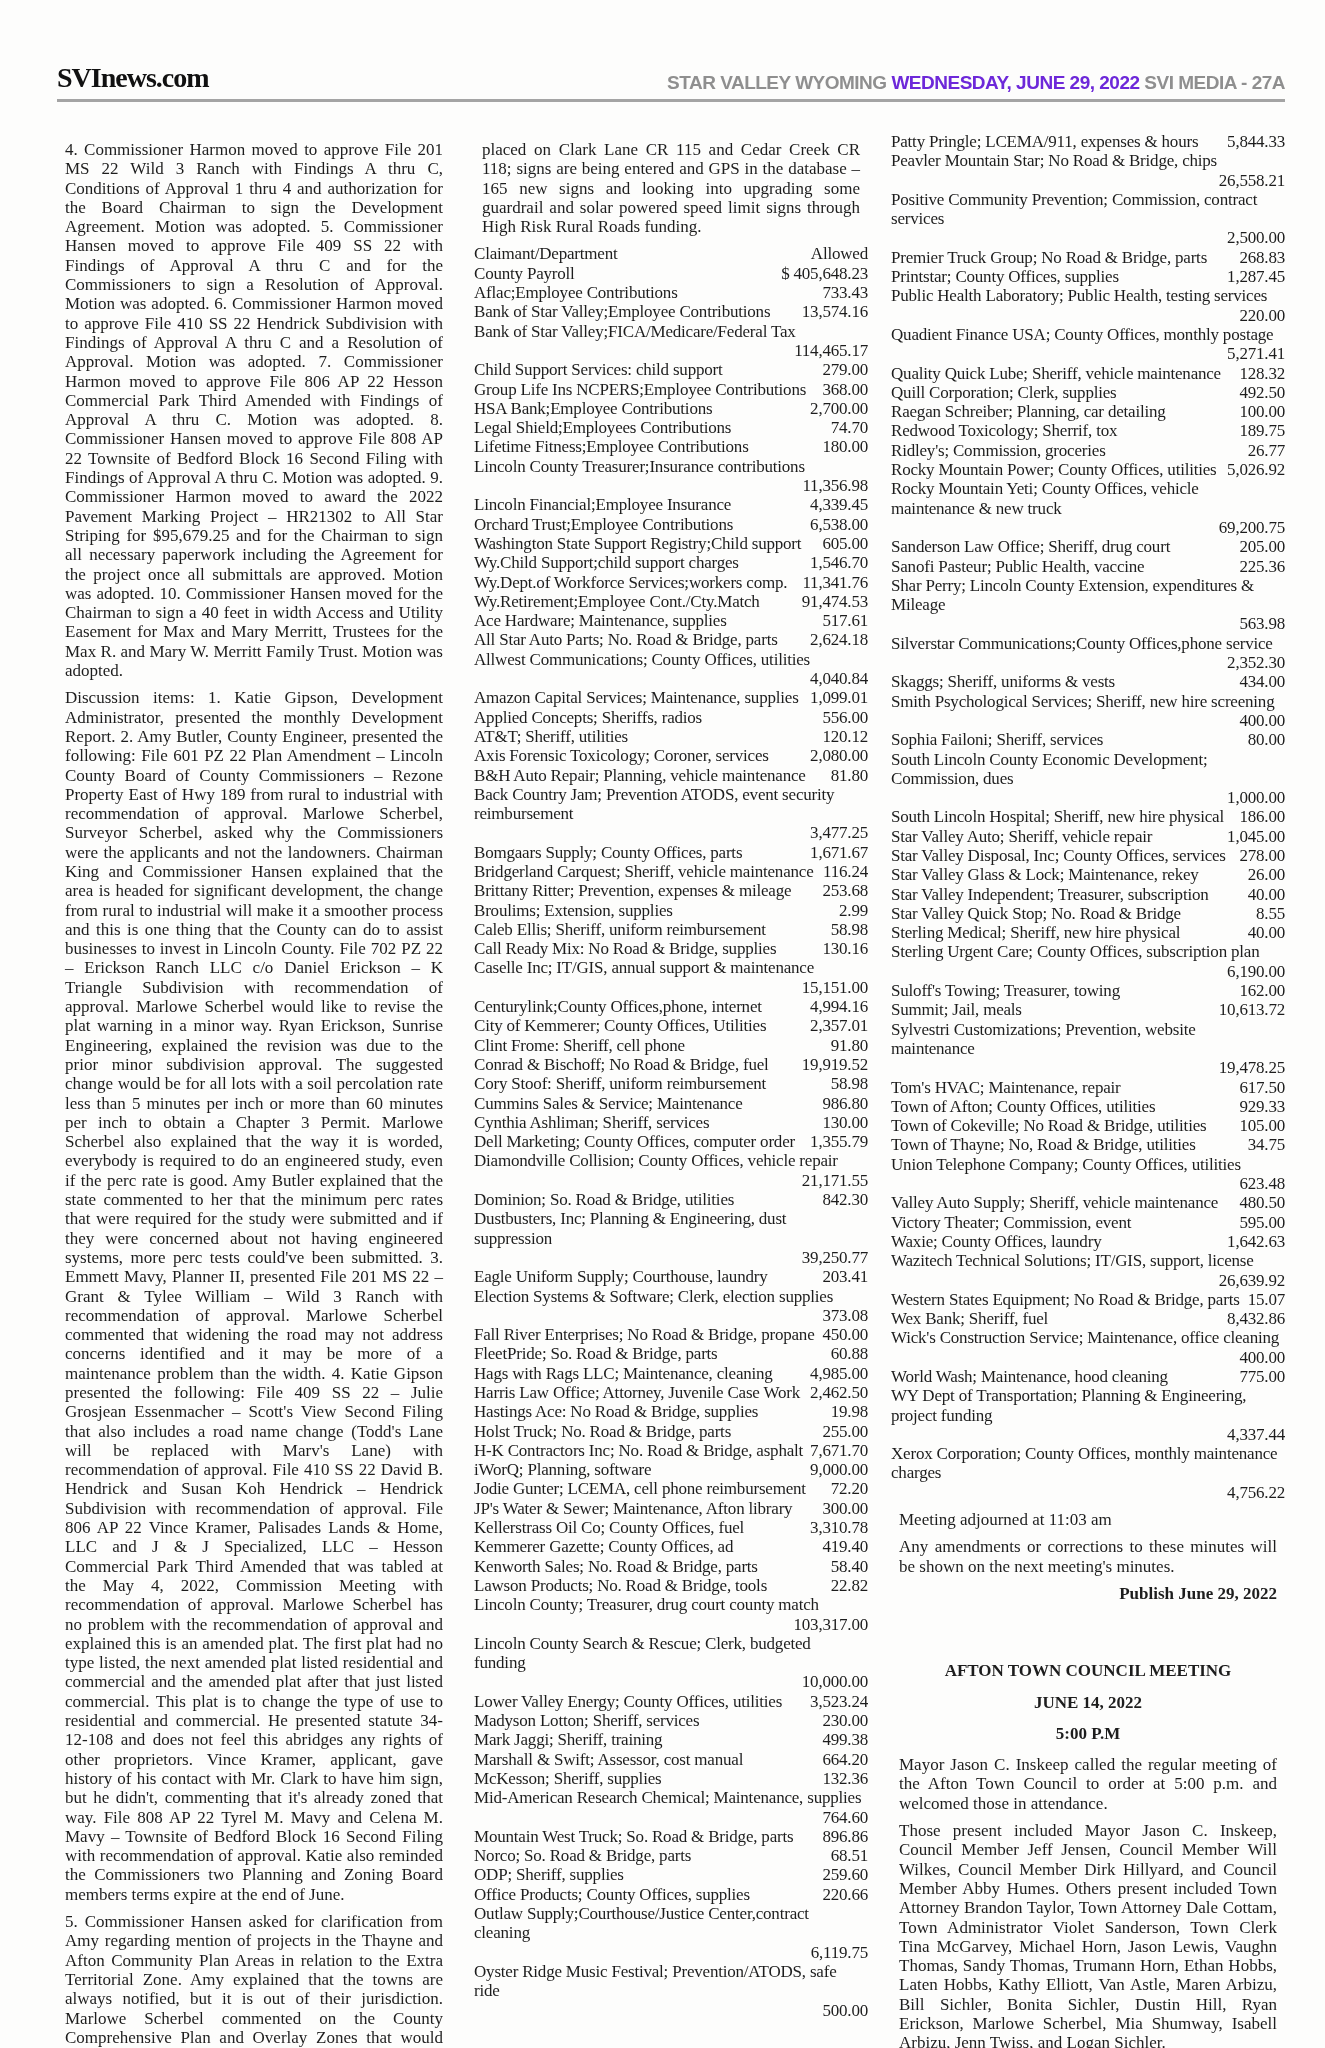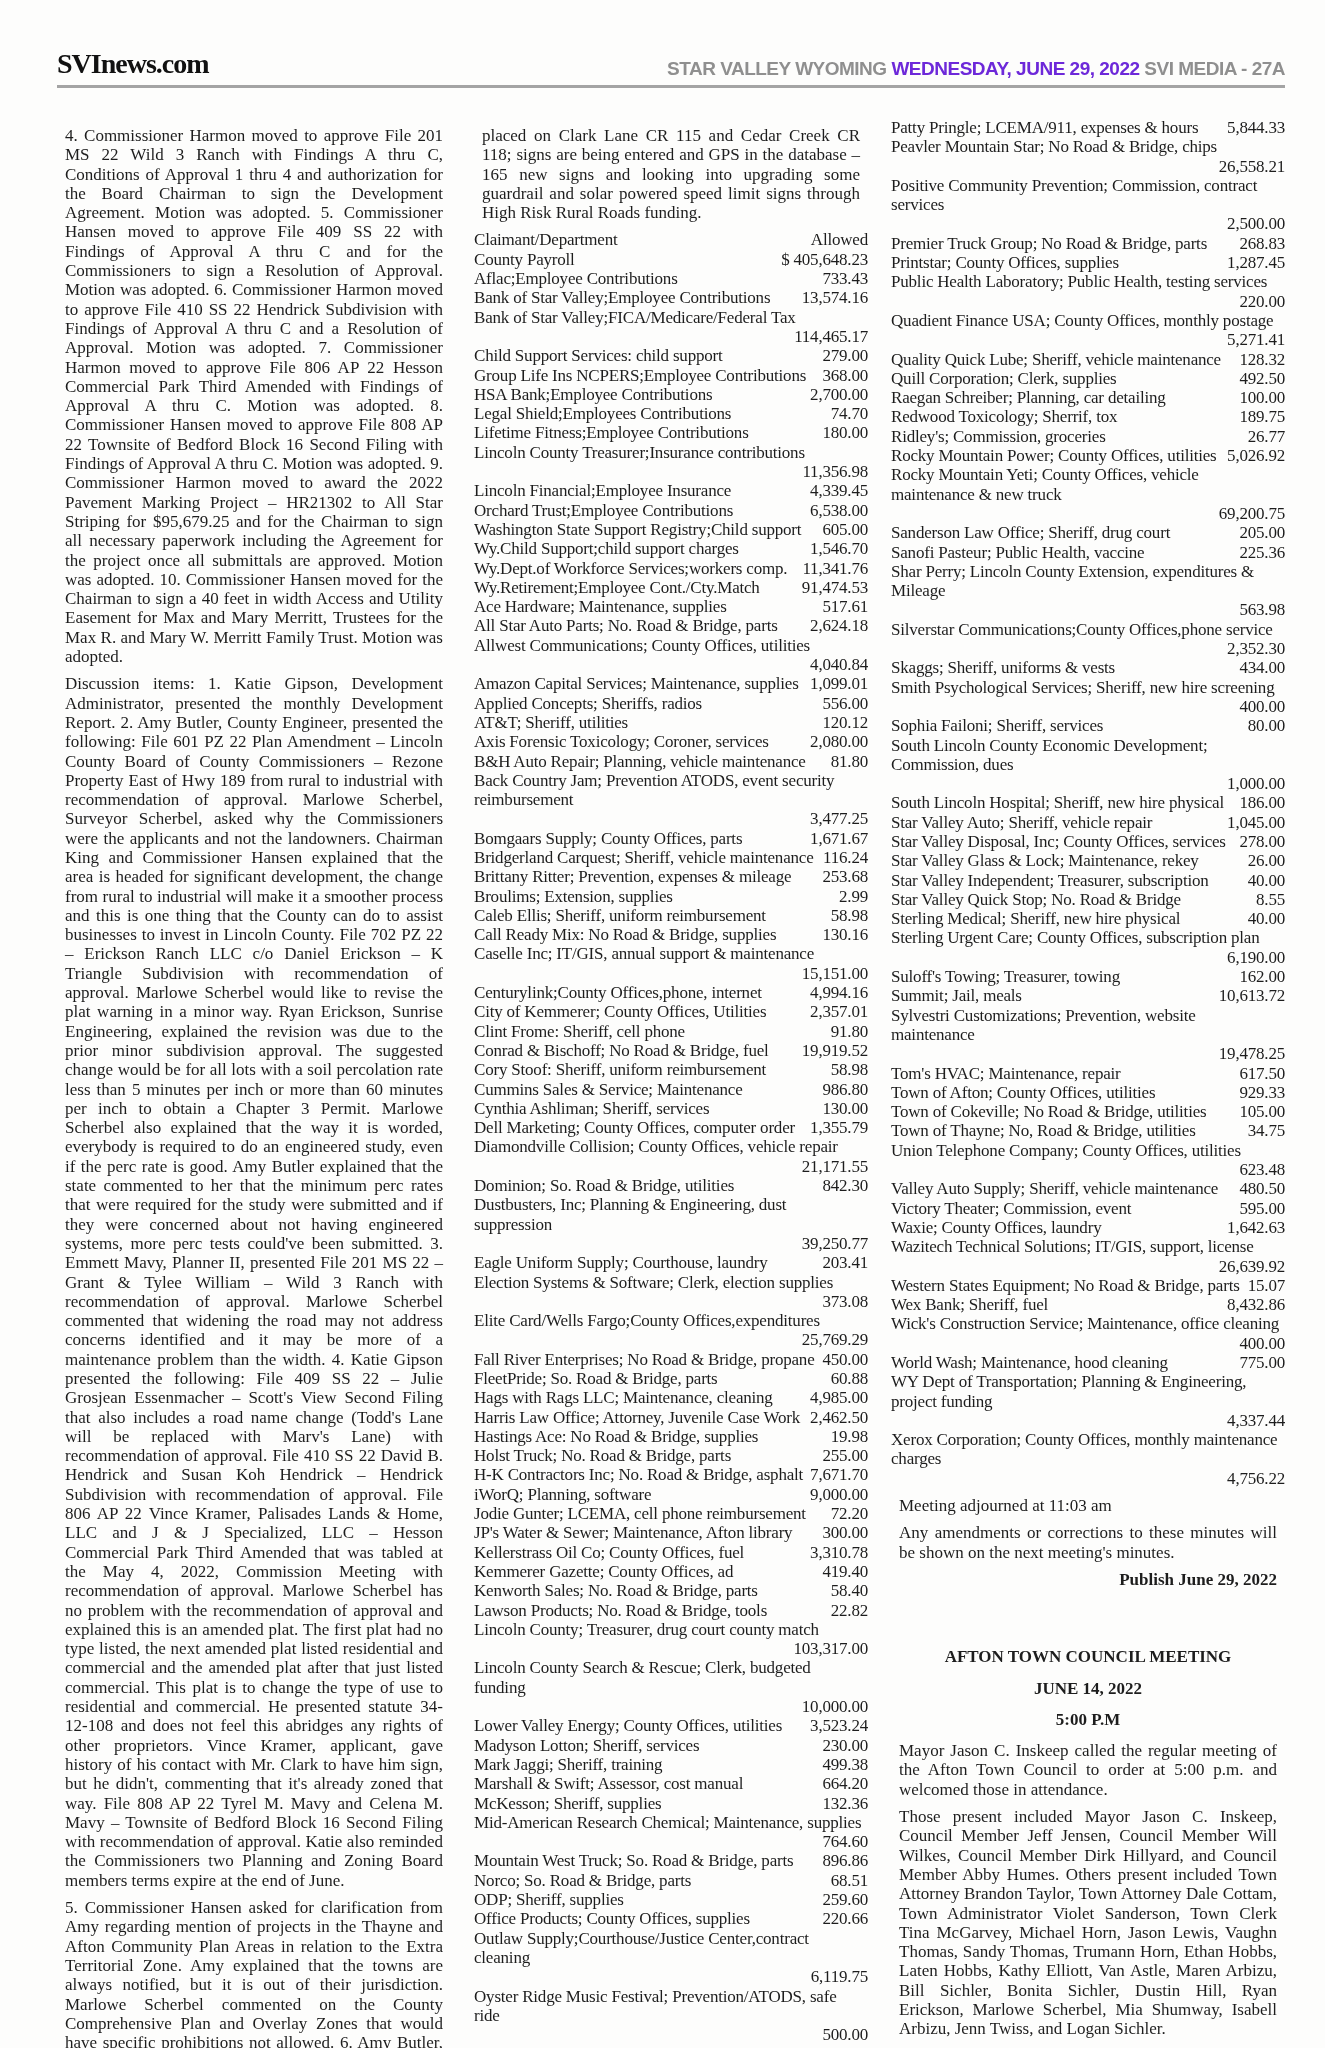--- a/index.html
+++ b/index.html
@@ -1,18 +1,18 @@
 <!DOCTYPE html>
 <html><head>
 <meta charset="utf-8">
 <style>
   html,body{margin:0;padding:0;background:#e8e8e8;}
   .page{
     position:relative;width:1325px;height:2048px;background:#fdfdfc;
-    box-sizing:border-box;padding:50px 40px 0 57px;overflow:hidden;
+    box-sizing:border-box;padding:64px 40px 0 57px;overflow:hidden;
     color:#1d1d1d;font-family:"Liberation Serif",serif;
   }
   .hdr{display:flex;justify-content:space-between;align-items:flex-end;}
   .masthead{
     font-family:"Liberation Serif",serif;font-weight:bold;font-size:28px;
     letter-spacing:-1px;color:#111;line-height:1;
   }
   .hdr-right{
     font-family:"Liberation Sans",sans-serif;font-weight:bold;font-size:19px;
     letter-spacing:-0.5px;line-height:1;white-space:nowrap;
@@ -284,24 +284,20 @@
           <div class="claim">
             <span class="claim-name">Eagle Uniform Supply; Courthouse, laundry</span>
             <span class="claim-amt">203.41</span>
           </div>
 
           <div class="claim">
             <span class="claim-name">Election Systems &amp; Software; Clerk, election supplies</span>
             <span class="claim-amt">373.08</span>
           </div>
 
-          <div class="claim">
-            <span class="claim-name">Elite Card/Wells Fargo;County Offices,expenditures</span>
-            <span class="claim-amt">25,769.29</span>
-          </div>
 
           <div class="claim">
             <span class="claim-name">Fall River Enterprises; No Road &amp; Bridge, propane</span>
             <span class="claim-amt">450.00</span>
           </div>
 
           <div class="claim">
             <span class="claim-name">FleetPride; So. Road &amp; Bridge, parts</span>
             <span class="claim-amt">60.88</span>
           </div>

